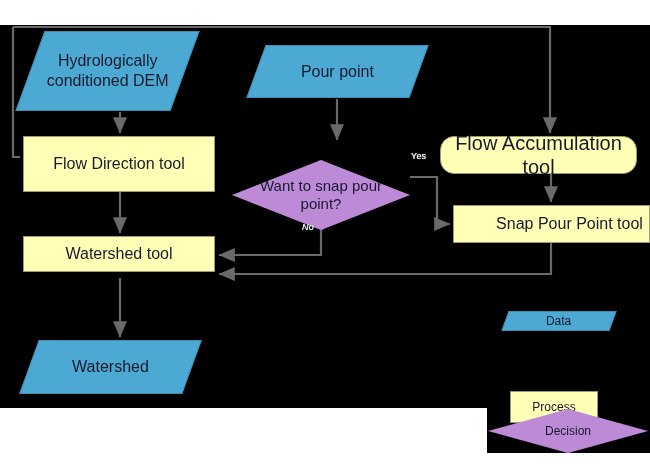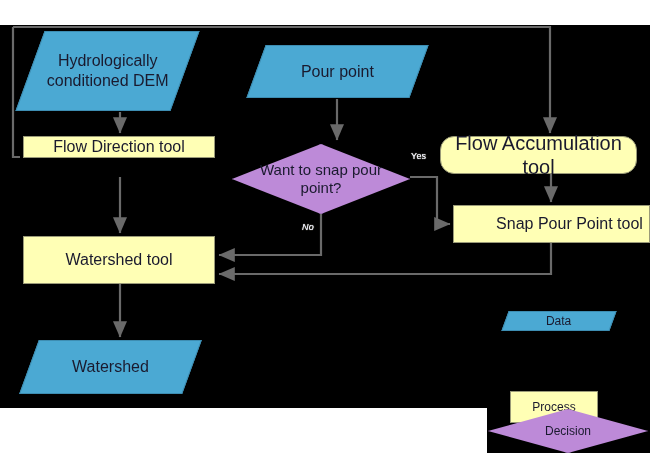--- a/index.html
+++ b/index.html
@@ -73,25 +73,25 @@
     background: #bd8ad8;
     border: 1px solid #9c70b8;
     box-sizing: border-box;
     clip-path: polygon(50% 0%, 100% 50%, 50% 100%, 0% 50%);
   }
   .dec .lbl { position: relative; z-index: 2; }
 
   
   #n-dem       { left: 30px;  top: 31px;  width: 155px; height: 80px;  font-size: 16px; }
   #n-pour      { left: 256px; top: 45px;  width: 163px; height: 53px;  font-size: 16px; }
-  #n-flowdir   { left: 23px;  top: 136px; width: 192px; height: 22px;  font-size: 16px; }
+  #n-flowdir   { left: 23px;  top: 136px; width: 192px; height: 56px;  font-size: 16px; }
   #n-flowacc   { left: 440px; top: 136px; width: 197px; height: 38px;  font-size: 20px; border-radius: 14px; }
-  #n-decision  { left: 232px; top: 144px; width: 178px; height: 70px;  font-size: 15px; }
+  #n-decision  { left: 232px; top: 160px; width: 178px; height: 70px;  font-size: 15px; }
   #n-snap      { left: 453px; top: 205px; width: 197px; height: 38px;  font-size: 16px; padding-left: 36px; }
-  #n-wstool    { left: 23px;  top: 236px; width: 192px; height: 48px;  font-size: 16px; }
+  #n-wstool    { left: 23px;  top: 236px; width: 192px; height: 36px;  font-size: 16px; }
   #n-watershed { left: 29px;  top: 340px; width: 163px; height: 54px;  font-size: 16px; }
 
   
   .edge-label {
     position: absolute;
     font-size: 9px;
     color: #ffffff;
     letter-spacing: 0.2px;
     text-shadow: 0 0 1px #6a6aff, 0 0 1px #d8d800;
   }

